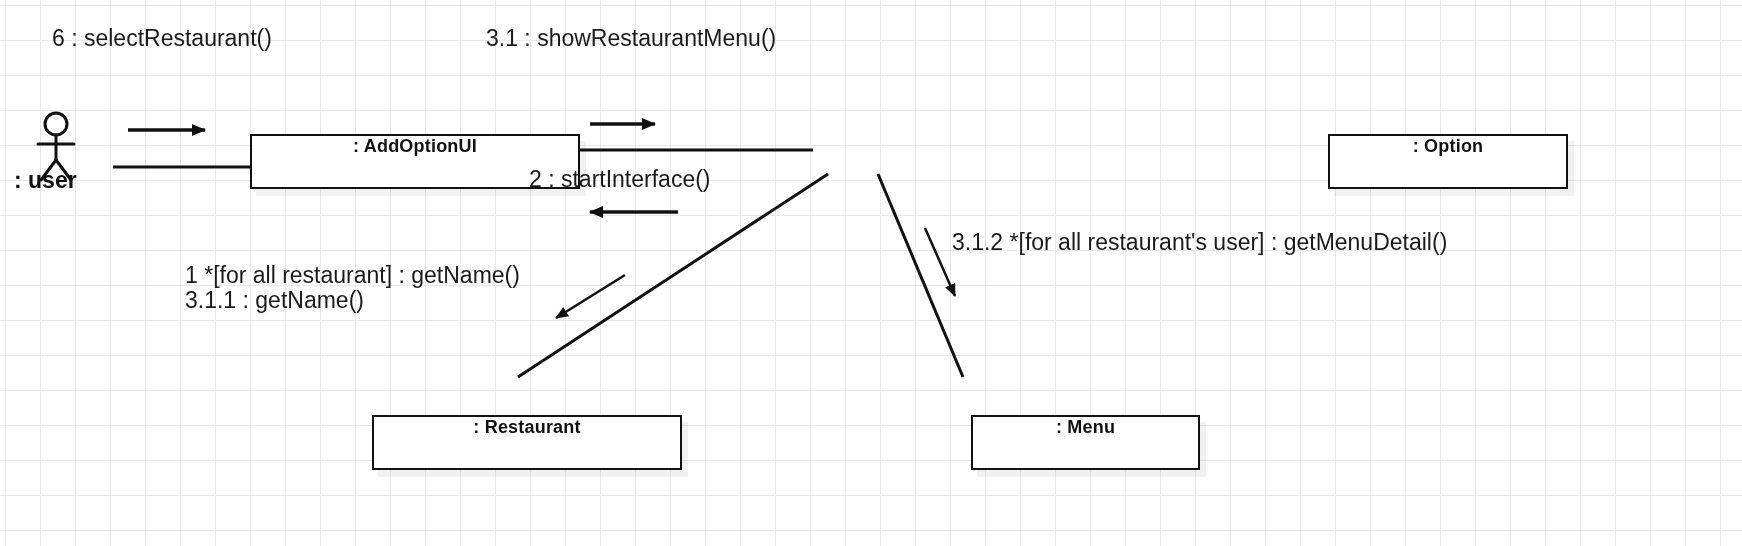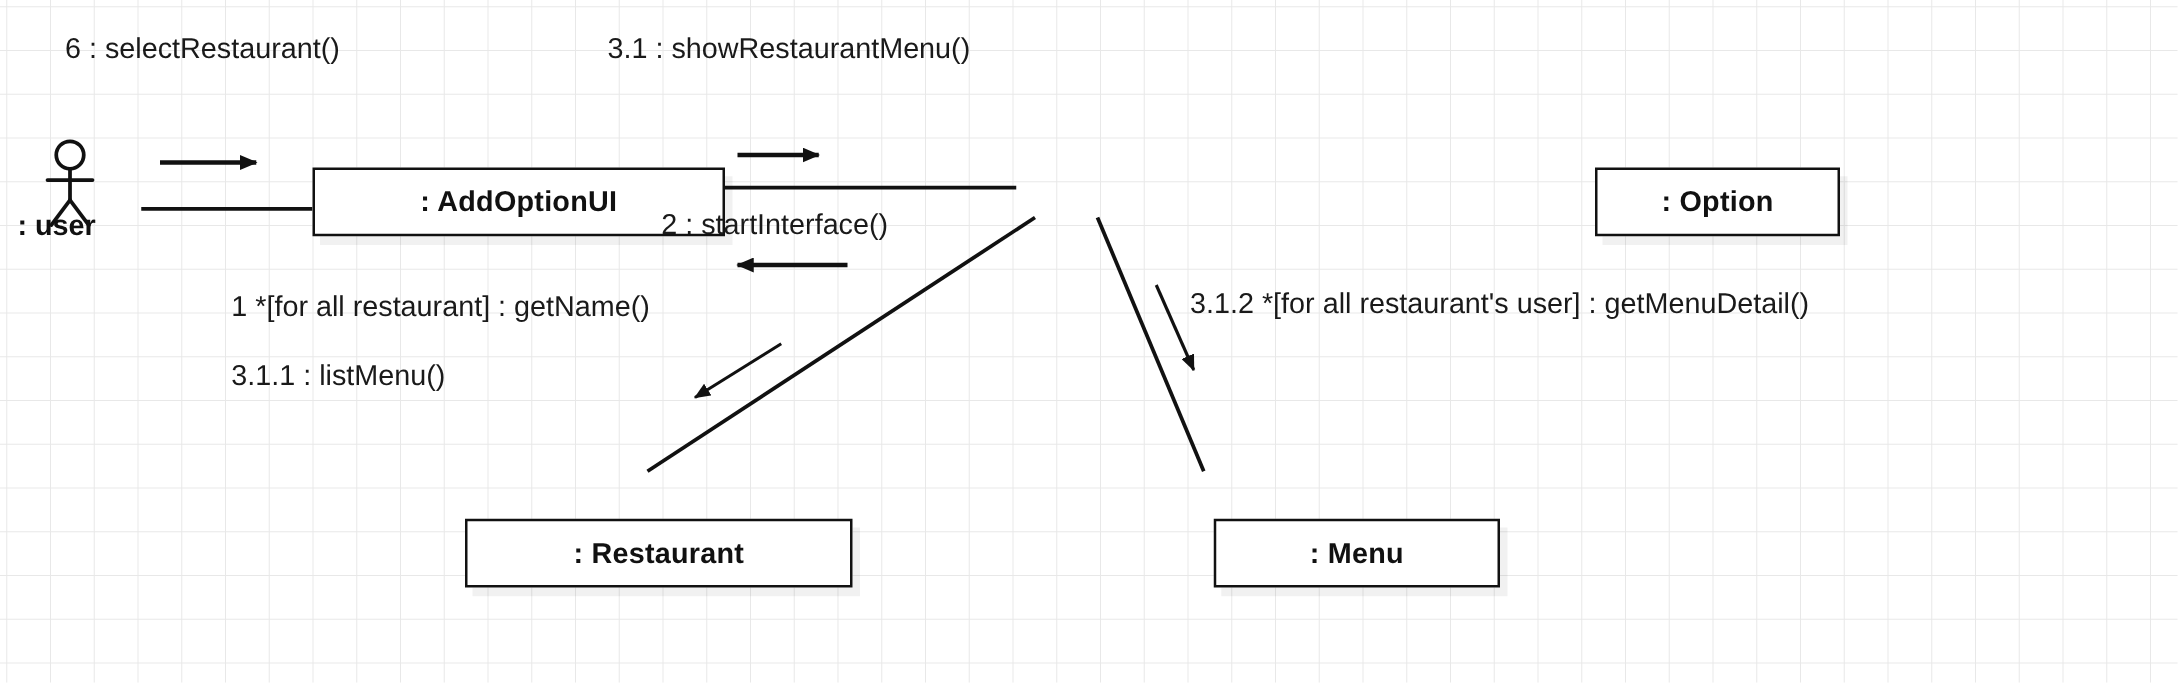--- a/index.html
+++ b/index.html
@@ -20,23 +20,23 @@
     background-size:35px 35px;
     background-position:5px 5px;
   }
   #svg-layer{position:absolute;left:0;top:0;width:1742px;height:546px;}
 
   .obj-box{
     position:absolute;
     box-sizing:border-box;
     background:#ffffff;
     border:2.5px solid #111111;
-    display:flex;align-items:center;justify-content:center;
+    display:flex;justify-content:center;
     font-weight:bold;
-    font-size:23px;
+    font-size:18px;
     color:#111111;
     letter-spacing:0.2px;
     box-shadow:6px 7px 0 0 rgba(0,0,0,0.055);
     white-space:nowrap;
   }
   .msg-label{
     position:absolute;
     font-size:23px;
     color:#1a1a1a;
     white-space:nowrap;
@@ -94,37 +94,37 @@
     <line x1="925" y1="228" x2="955" y2="296" stroke="#111111" stroke-width="2.5" marker-end="url(#solidArrowSm)"></line>
   </svg>
 
   <div class="actor-label" style="left:14px;top:169px;">: user</div>
 
   <div class="obj-box" style="left:250px;top:134px;width:330px;height:55px;">
     <span>: AddOptionUI</span>
   </div>
 
 
-  <div class="obj-box" style="left:1276px;top:134px;width:196px;height:55px;">
+  <div class="obj-box" style="left:1328px;top:134px;width:240px;height:55px;">
     <span>: Option</span>
   </div>
 
   <div class="obj-box" style="left:372px;top:415px;width:310px;height:55px;">
     <span>: Restaurant</span>
   </div>
 
   <div class="obj-box" style="left:971px;top:415px;width:229px;height:55px;">
     <span>: Menu</span>
   </div>
 
   <div class="msg-label" style="left:52px;top:27px;">6 : selectRestaurant()</div>
 
   <div class="msg-label" style="left:462px;top:27px;padding-left:24px;">3.1 : showRestaurantMenu()</div>
 
   <div class="msg-label" style="left:529px;top:168px;">2 : startInterface()</div>
 
-  <div class="msg-label" style="left:185px;top:234px;">1 *[for all restaurant] : getName()</div>
+  <div class="msg-label" style="left:185px;top:264px;">1 *[for all restaurant] : getName()</div>
 
-  <div class="msg-label" style="left:185px;top:289px;">3.1.1 : listMenu()</div>
+  <div class="msg-label" style="left:185px;top:289px;">3.1.1 : getName()</div>
 
   <div class="msg-label" style="left:952px;top:231px;">3.1.2 *[for all restaurant's user] : getMenuDetail()</div>
 
 </div>
 
 </body></html>

